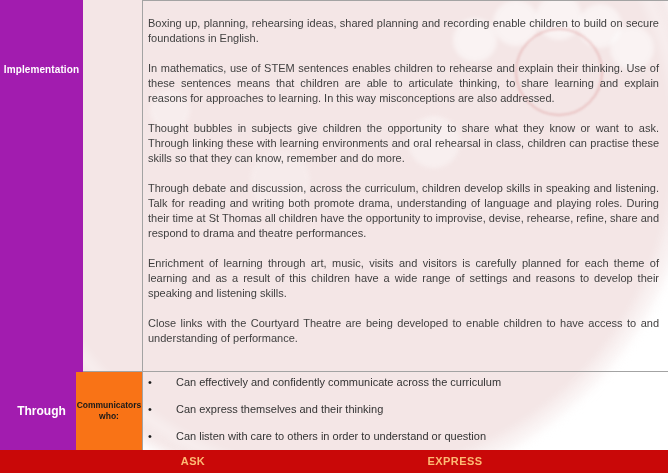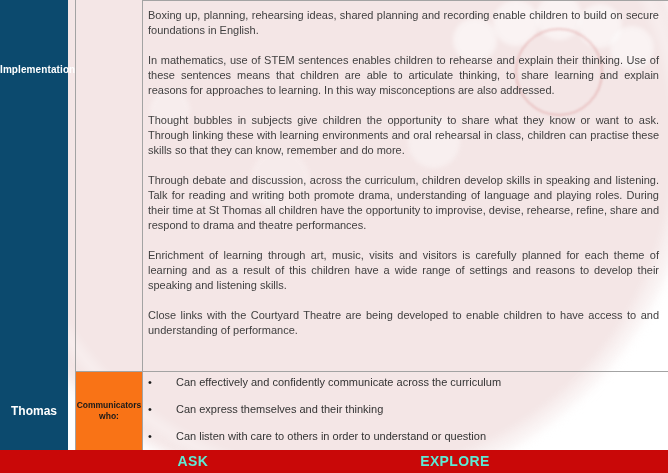--- a/index.html
+++ b/index.html
@@ -63,22 +63,22 @@
   
   .gridline { position: absolute; background: #a3a3a3; z-index: 2; }
   .vline-1 { left: 75px;  top: 0; width: 1px; height: 450px; }
   .vline-2 { left: 142px; top: 0; width: 1px; height: 450px; }
   .hline-top { left: 142px; top: 0px;   width: 526px; height: 1px; }
   .hline-row { left: 75px;  top: 371px; width: 593px; height: 1px; }
 
   
   .label-cell {
     position: absolute;
-    left: 0; width: 68px;
-    background: #0c4a6e;
+    left: 0; width: 83px;
+    background: #a21caf;
     color: #ffffff;
     font-weight: bold;
     text-align: center;
     z-index: 3;
     box-sizing: border-box;
   }
   .label-implementation {
     top: 0; height: 371px;
     font-size: 10px;
     padding-top: 64px;
@@ -89,21 +89,21 @@
     font-size: 12px;
     display: flex; align-items: center; justify-content: center;
   }
 
   
   .impl-text {
     position: absolute;
     left: 143px; top: 0;
     width: 525px; height: 371px;
     box-sizing: border-box;
-    padding: 8px 9px 0 5px;
+    padding: 16px 9px 0 5px;
     z-index: 3;
     color: #3f3f3f;
     font-size: 11px;
     line-height: 15px;
     text-align: justify;
     overflow: hidden;
   }
   .impl-text p { margin: 0 0 15px 0; }
 
   
@@ -157,23 +157,23 @@
   }
   .footer-items {
     position: absolute;
     left: 62px; right: 82px; top: 0; bottom: 0;
     display: flex;
   }
   .footer-item {
     flex: 1;
     text-align: center;
     line-height: 23px;
-    color: #5eead4;
+    color: #fdba74;
     font-weight: bold;
-    font-size: 14px;
+    font-size: 11px;
     letter-spacing: 0.4px;
   }
 </style>
 </head>
 <body>
 
 <div id="page">
 
   <div class="wm-circle"></div>
   <div class="wm-ring"></div>
@@ -186,21 +186,21 @@
   <div class="wm-petal wm-p7"></div>
   <div class="wm-petal wm-p8"></div>
   <div class="wm-redring"></div>
 
   <div class="gridline vline-1"></div>
   <div class="gridline vline-2"></div>
   <div class="gridline hline-top"></div>
   <div class="gridline hline-row"></div>
 
   <div class="label-cell label-implementation">Implementation</div>
-  <div class="label-cell label-impact">Thomas</div>
+  <div class="label-cell label-impact">Through</div>
 
   <div class="impl-text">
     <p>Boxing up, planning, rehearsing ideas, shared planning and recording enable children to build on secure foundations in English.</p>
     <p>In mathematics, use of STEM sentences enables children to rehearse and explain their thinking. Use of these sentences means that children are able to articulate thinking, to share learning and explain reasons for approaches to learning. In this way misconceptions are also addressed.</p>
     <p>Thought bubbles in subjects give children the opportunity to share what they know or want to ask. Through linking these with learning environments and oral rehearsal in class, children can practise these skills so that they can know, remember and do more.</p>
     <p>Through debate and discussion, across the curriculum, children develop skills in speaking and listening. Talk for reading and writing both promote drama, understanding of language and playing roles. During their time at St Thomas all children have the opportunity to improvise, devise, rehearse, refine, share and respond to drama and theatre performances.</p>
     <p>Enrichment of learning through art, music, visits and visitors is carefully planned for each theme of learning and as a result of this children have a wide range of settings and reasons to develop their speaking and listening skills.</p>
     <p>Close links with the Courtyard Theatre are being developed to enable children to have access to and understanding of performance.</p>
   </div>
 
@@ -217,17 +217,17 @@
     </li>
     <li>
       <span class="dot">•</span>
       <span>Can listen with care to others in order to understand or question</span>
     </li>
   </ul>
 
   <div class="footer-bar">
     <div class="footer-items">
       <div class="footer-item">ASK</div>
-      <div class="footer-item">EXPLORE</div>
+      <div class="footer-item">EXPRESS</div>
     </div>
   </div>
 
 </div>
 
 </body></html>

